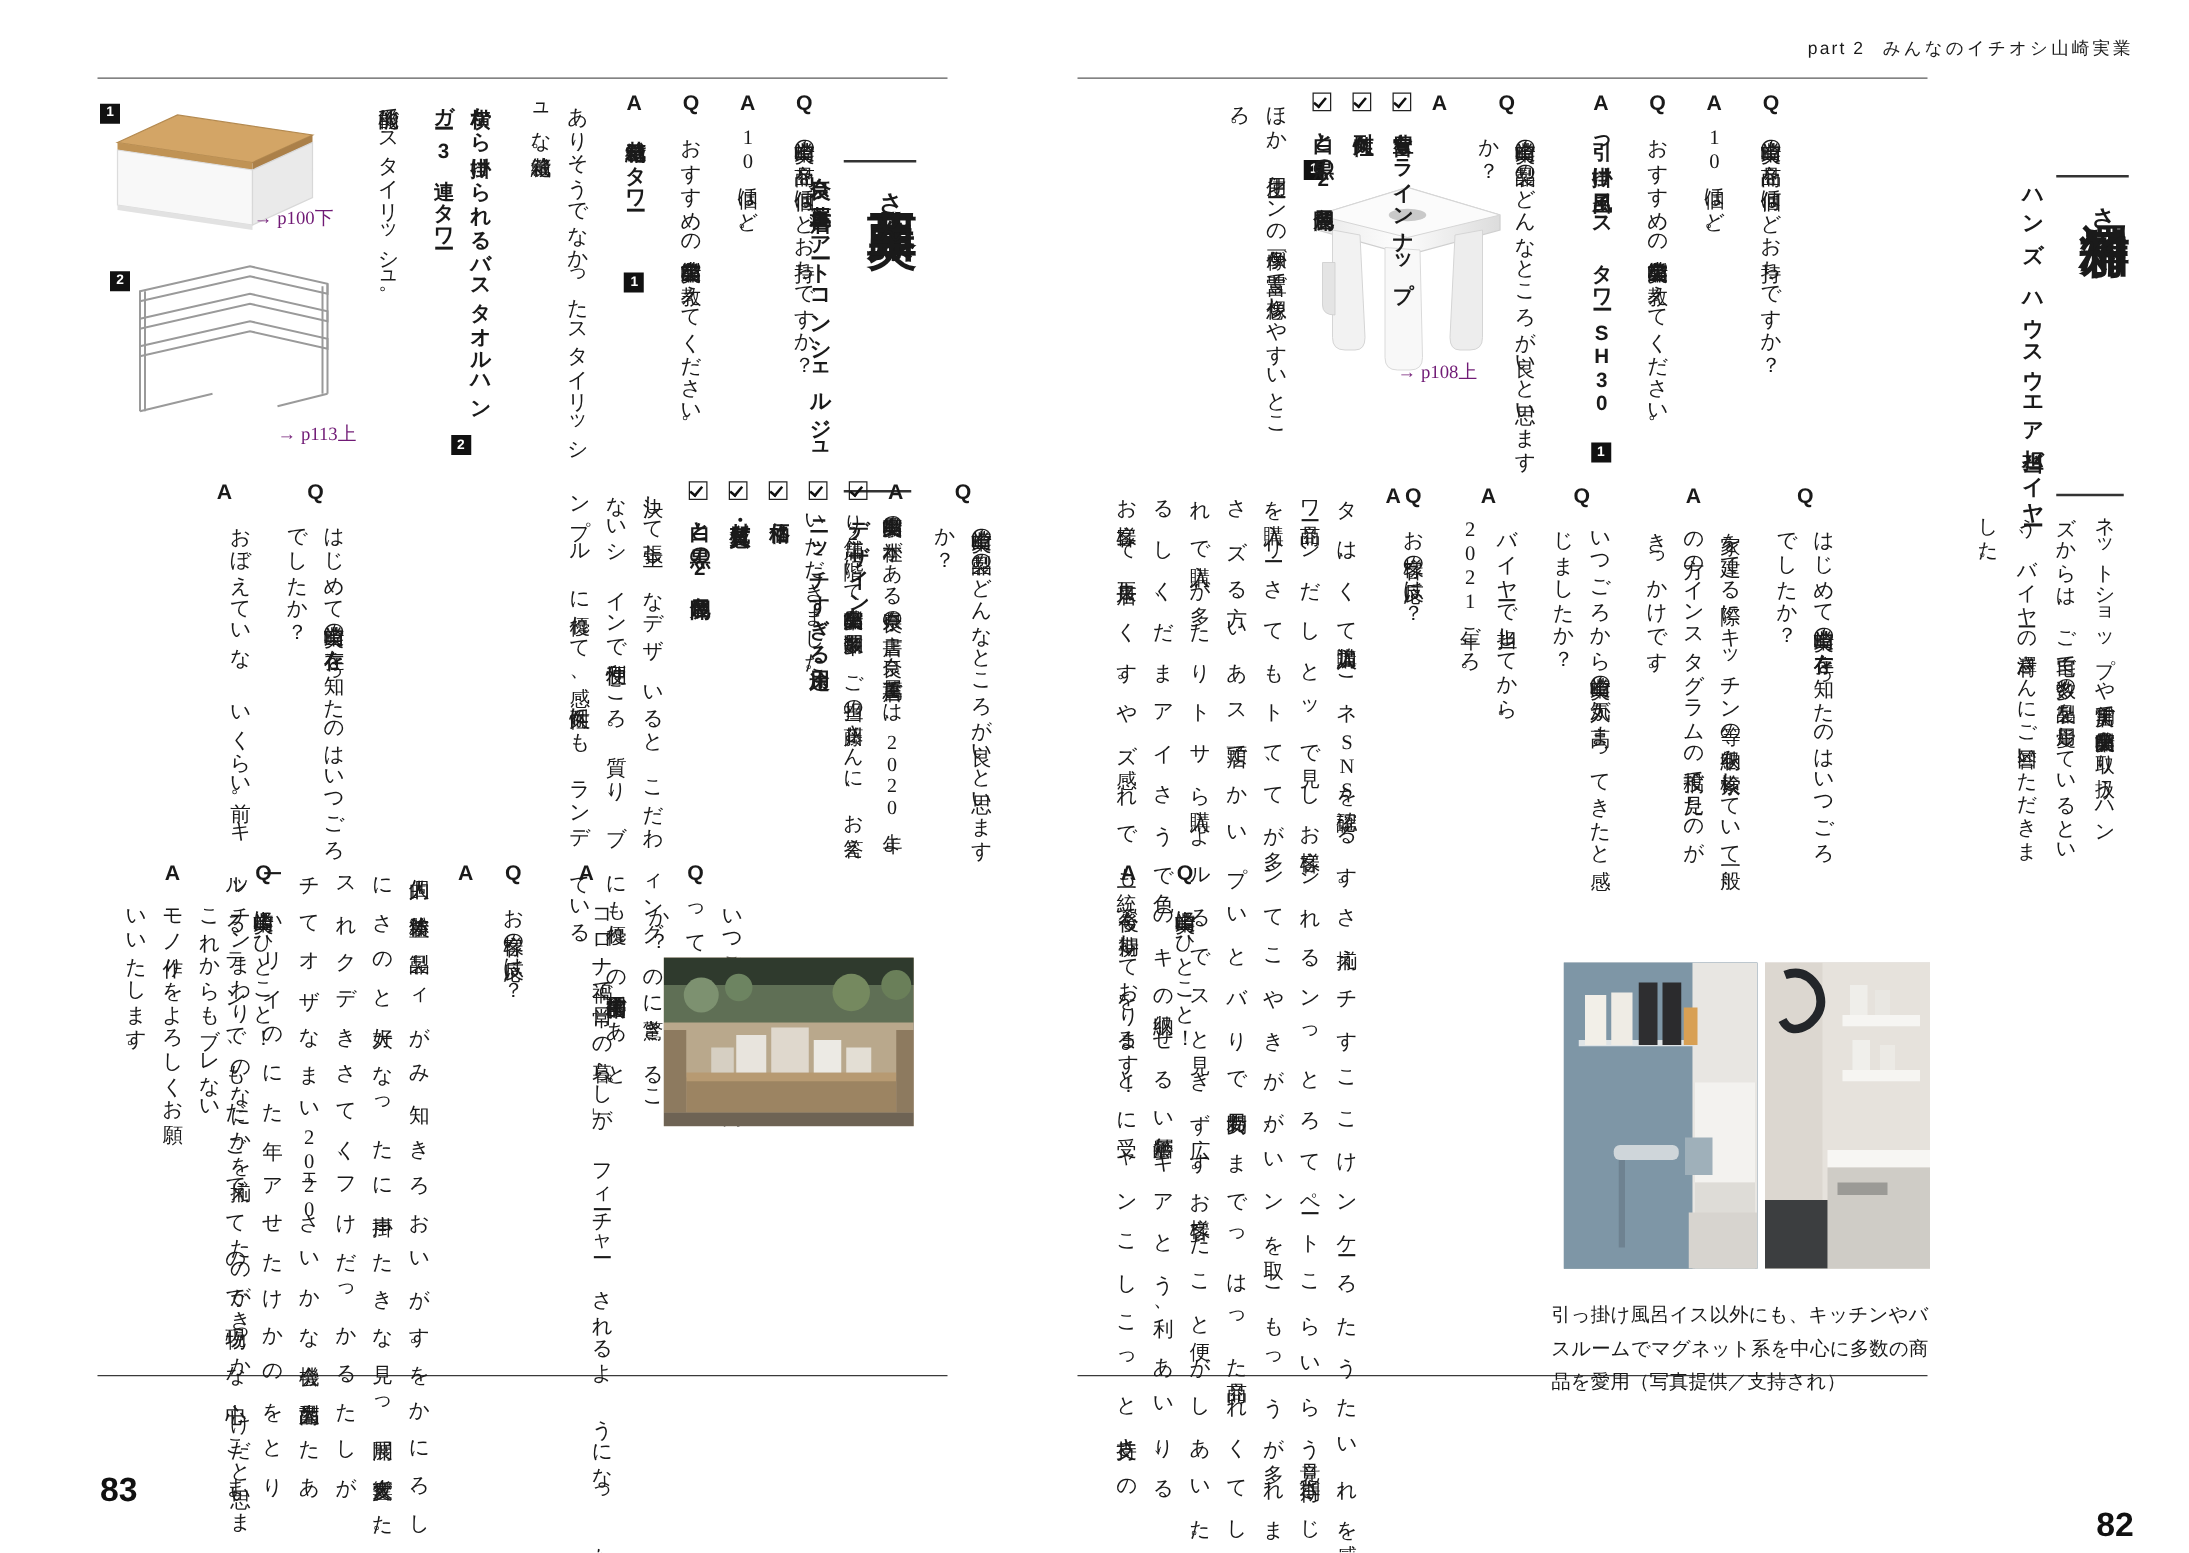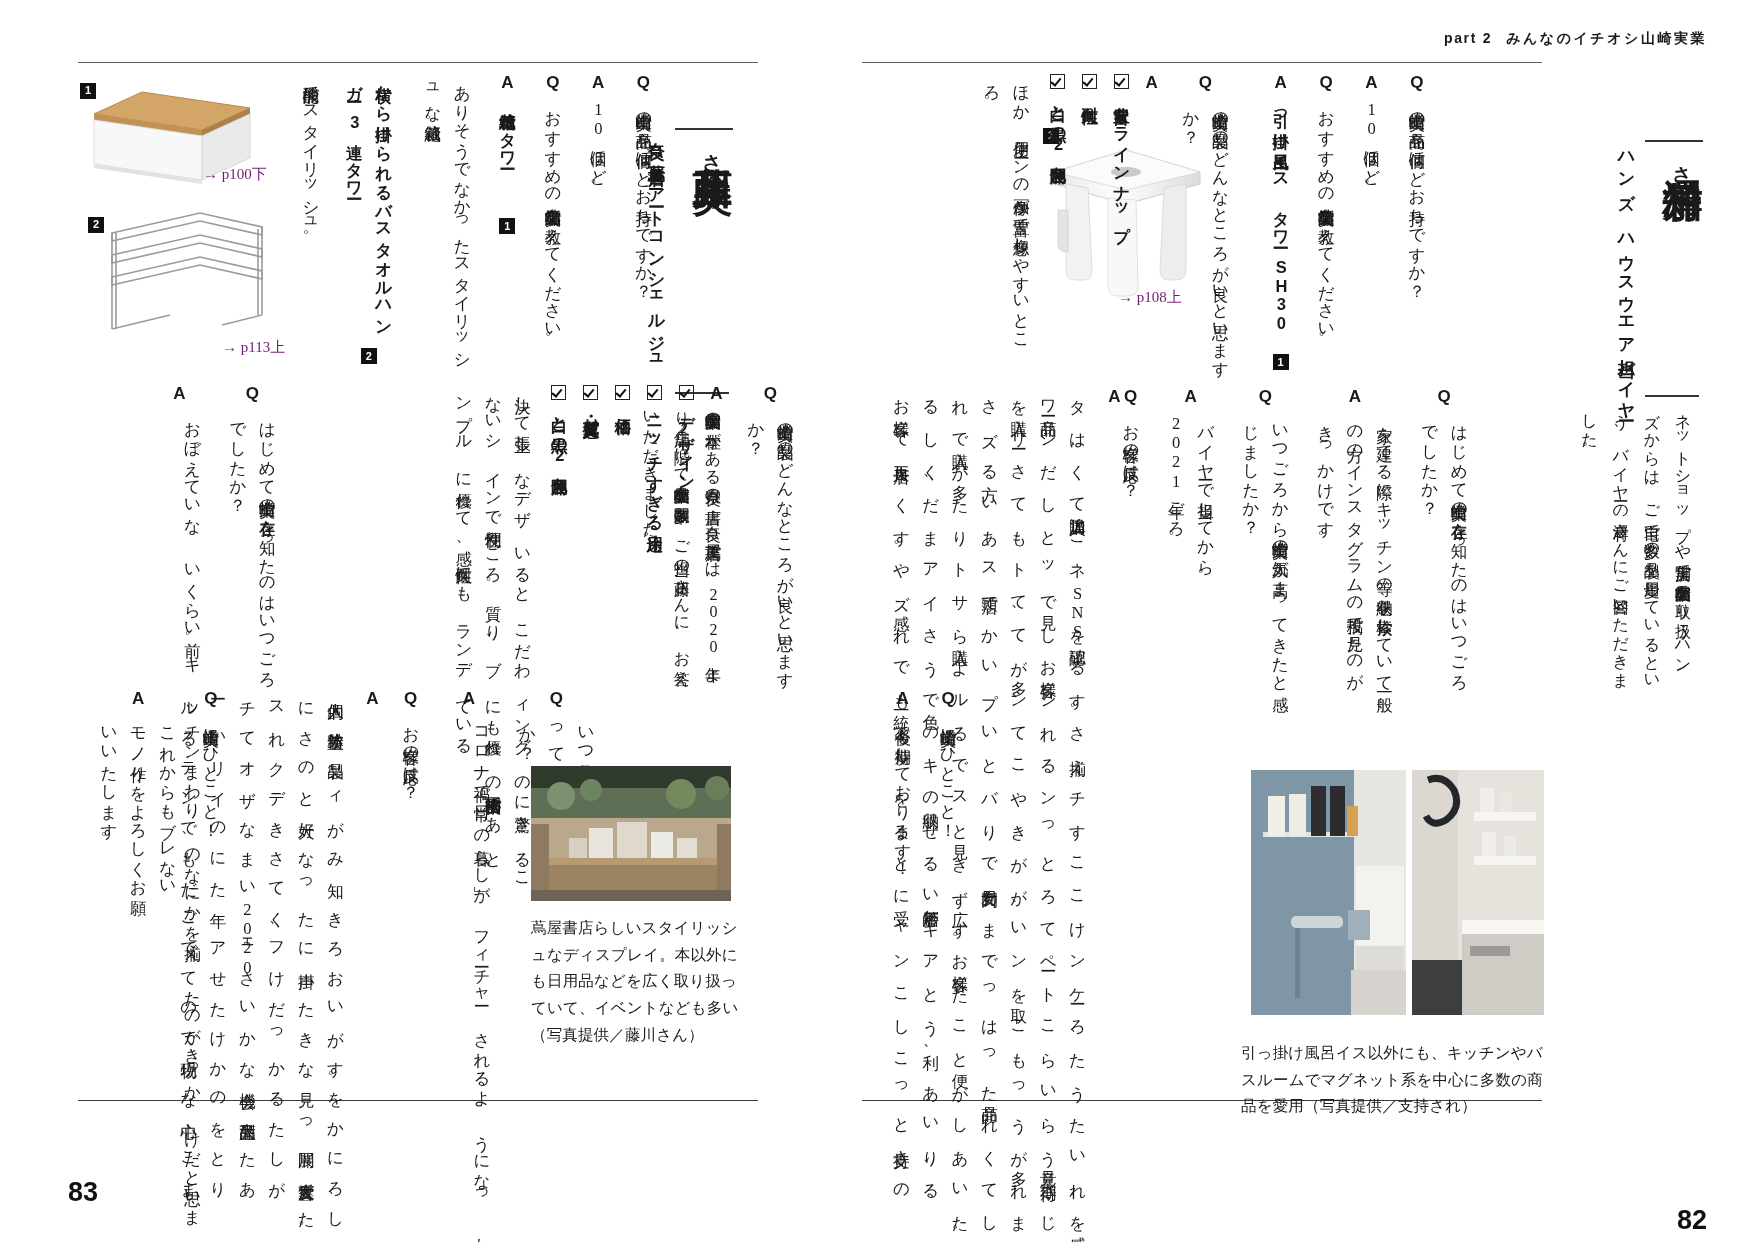--- a/index.html
+++ b/index.html
@@ -19,21 +19,21 @@
     overflow: hidden;
   }
 
   
   .running-head {
     position: absolute;
     top: 30px;
     right: 44px;
     font-family: "Liberation Sans", sans-serif;
     font-size: 14px;
-    font-weight: bold;
+    font-weight: normal;
     letter-spacing: 0.18em;
     color: #1a1a1a;
     white-space: nowrap;
   }
   .running-head .part {
     letter-spacing: 0.12em;
     margin-right: 14px;
   }
 
   
@@ -67,21 +67,21 @@
 
   
   .folio {
     position: absolute;
     top: 1177px;
     font-family: "Liberation Sans", sans-serif;
     font-size: 27px;
     font-weight: bold;
     color: #111;
   }
-  .folio.left  { left: 68px; text-align: right; }
+  .folio.left  { left: 80px; text-align: right; }
   .folio.right { right: 44px; margin-top: 28px; }
 
   
   .name-block {
     position: absolute;
     display: flex;
     flex-direction: row-reverse;
     align-items: flex-start;
   }
   .name-rule {
@@ -678,17 +678,16 @@
       <rect x="58" y="62" width="24" height="30" fill="#e8e4dd"></rect>
       <rect x="86" y="56" width="30" height="36" fill="#dfd8cd"></rect>
       <rect x="120" y="66" width="22" height="26" fill="#eceae4"></rect>
       <rect x="38" y="72" width="18" height="20" fill="#d6cfc2"></rect>
       <rect x="146" y="72" width="20" height="20" fill="#e3ded4"></rect>
       <rect x="0" y="58" width="18" height="66" fill="#8d7a5f"></rect>
       <rect x="186" y="58" width="14" height="66" fill="#8d7a5f"></rect>
       <rect x="0" y="124" width="200" height="11" fill="#6e6354"></rect>
     </svg>
   </div>
-  <div class="photo-caption" style="top:915px; left:531px; width:208px;">蔦屋書店らしいスタイリッシュなディスプレイ。本以外にも日用品などを広く取り扱っていて、イベントなども多い（写真提供／藤川さん）</div>
 
   <div class="folio left">83</div>
 
 </div>
 
 </body></html>

